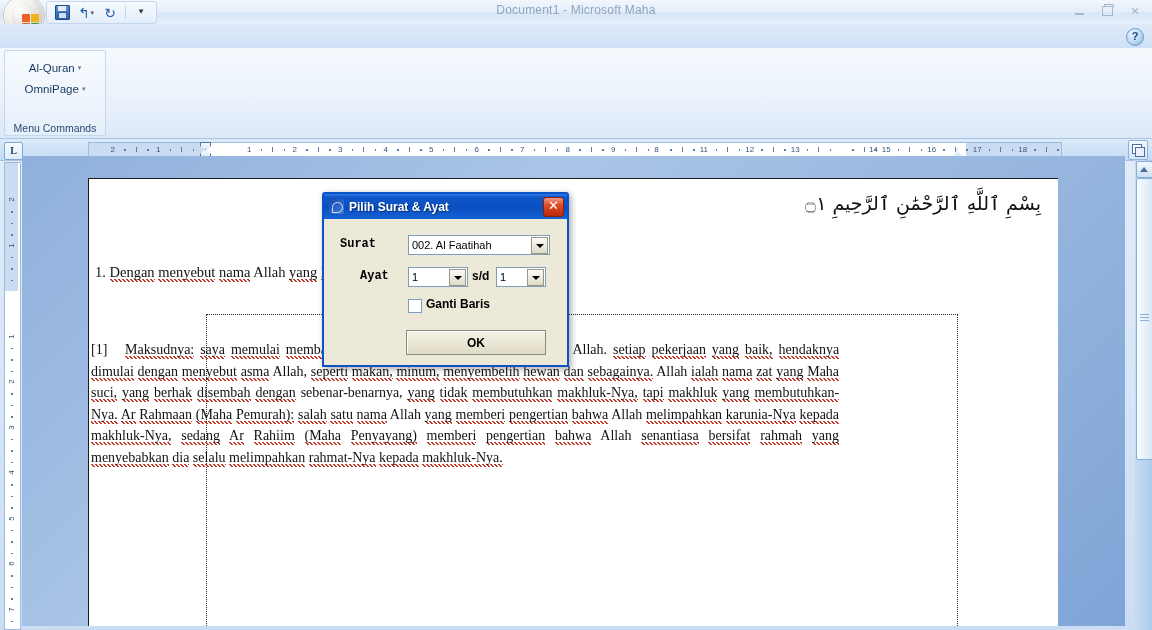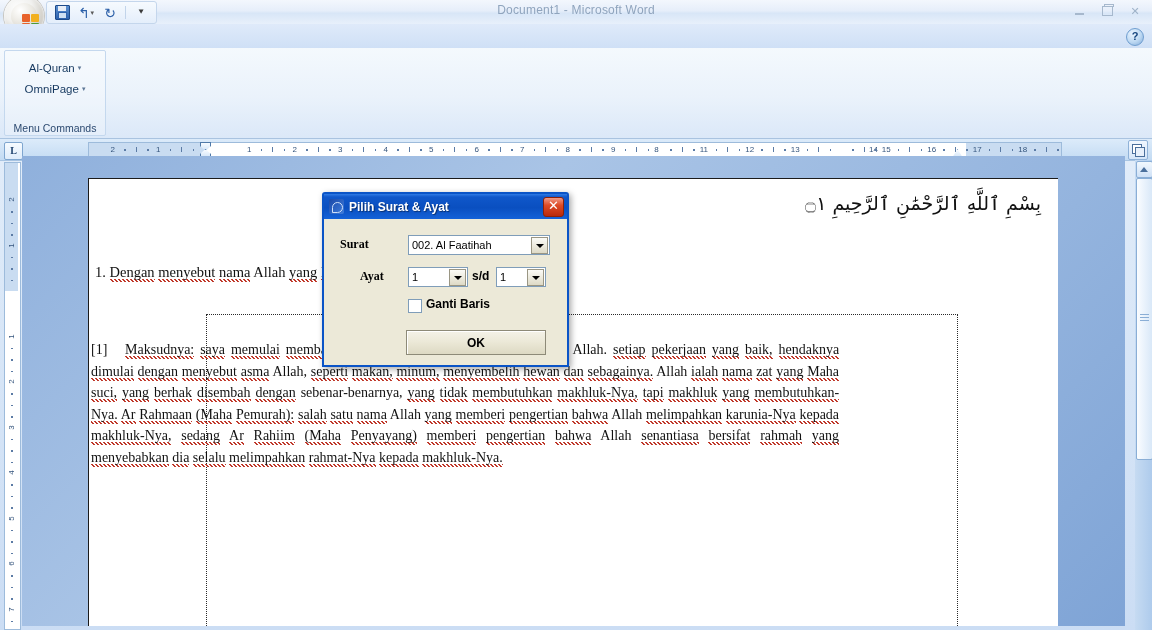--- a/index.html
+++ b/index.html
@@ -157,21 +157,21 @@
   .dlg-icon:after{content:"";position:absolute;left:3px;top:3px;width:9px;height:9px;
     border:1.5px solid #cfe0f8;border-radius:50% 50% 50% 0;}
   .dlg-title-text{color:#fff;font-size:12px;font-weight:bold;
     text-shadow:1px 1px 1px rgba(0,0,0,.45);}
   .dlg-close{position:absolute;right:3px;top:3px;width:19px;height:18px;border-radius:3px;
     background:linear-gradient(180deg,#f09a86 0%,#de4b26 40%,#b9290b 100%);
     border:1px solid #8d2008;color:#fff;font-size:13px;font-weight:bold;text-align:center;line-height:16px;
     font-family:"DejaVu Sans",sans-serif;}
   .dlg-body{position:absolute;left:0;top:25px;width:100%;height:146px;background:#ece9d8;}
   .dlg-label{position:absolute;font-size:12px;font-weight:bold;color:#000;
-    font-family:Liberation Serif, serif;}
+    font-family:Liberation Mono, monospace;}
   .combo{position:absolute;background:#fff;border:1px solid #7f9db9;height:18px;
     display:flex;align-items:center;}
   .combo .ctext{font-size:11px;color:#000;padding-left:3px;overflow:hidden;white-space:nowrap;}
   .combo .cbtn{position:absolute;right:1px;top:1px;width:15px;height:15px;
     background:linear-gradient(180deg,#fbfbf7,#dedac6);border:1px solid #9a9684;}
   .combo .cbtn:after{content:"";position:absolute;left:3.5px;top:6px;width:0;height:0;
     border-left:4px solid transparent;border-right:4px solid transparent;border-top:4px solid #000;}
   .chk{position:absolute;width:12px;height:12px;background:#fff;border:1px solid #7f9db9;}
   .chk-label{position:absolute;font-size:12px;font-weight:bold;color:#000;}
   .okbtn{position:absolute;left:82px;top:111px;width:138px;height:23px;
@@ -208,21 +208,21 @@
       </div>
       <div class="qat-btn">
         <span class="arrow-redo">↻</span>
       </div>
       <span class="qat-sep"></span>
       <div class="qat-btn">
         <span class="qat-more">⯆</span>
       </div>
     </div>
 
-    <div class="win-title">Document1 - Microsoft Word</div>
+    <div class="win-title">Document1 - Microsoft Maha</div>
 
     <div class="wincontrols">
       <div class="wbtn">
           <span class="min"></span>
         </div>
       <div class="wbtn">
           <span class="restore"></span>
         </div>
       <div class="wbtn">✕</div>
     </div>

